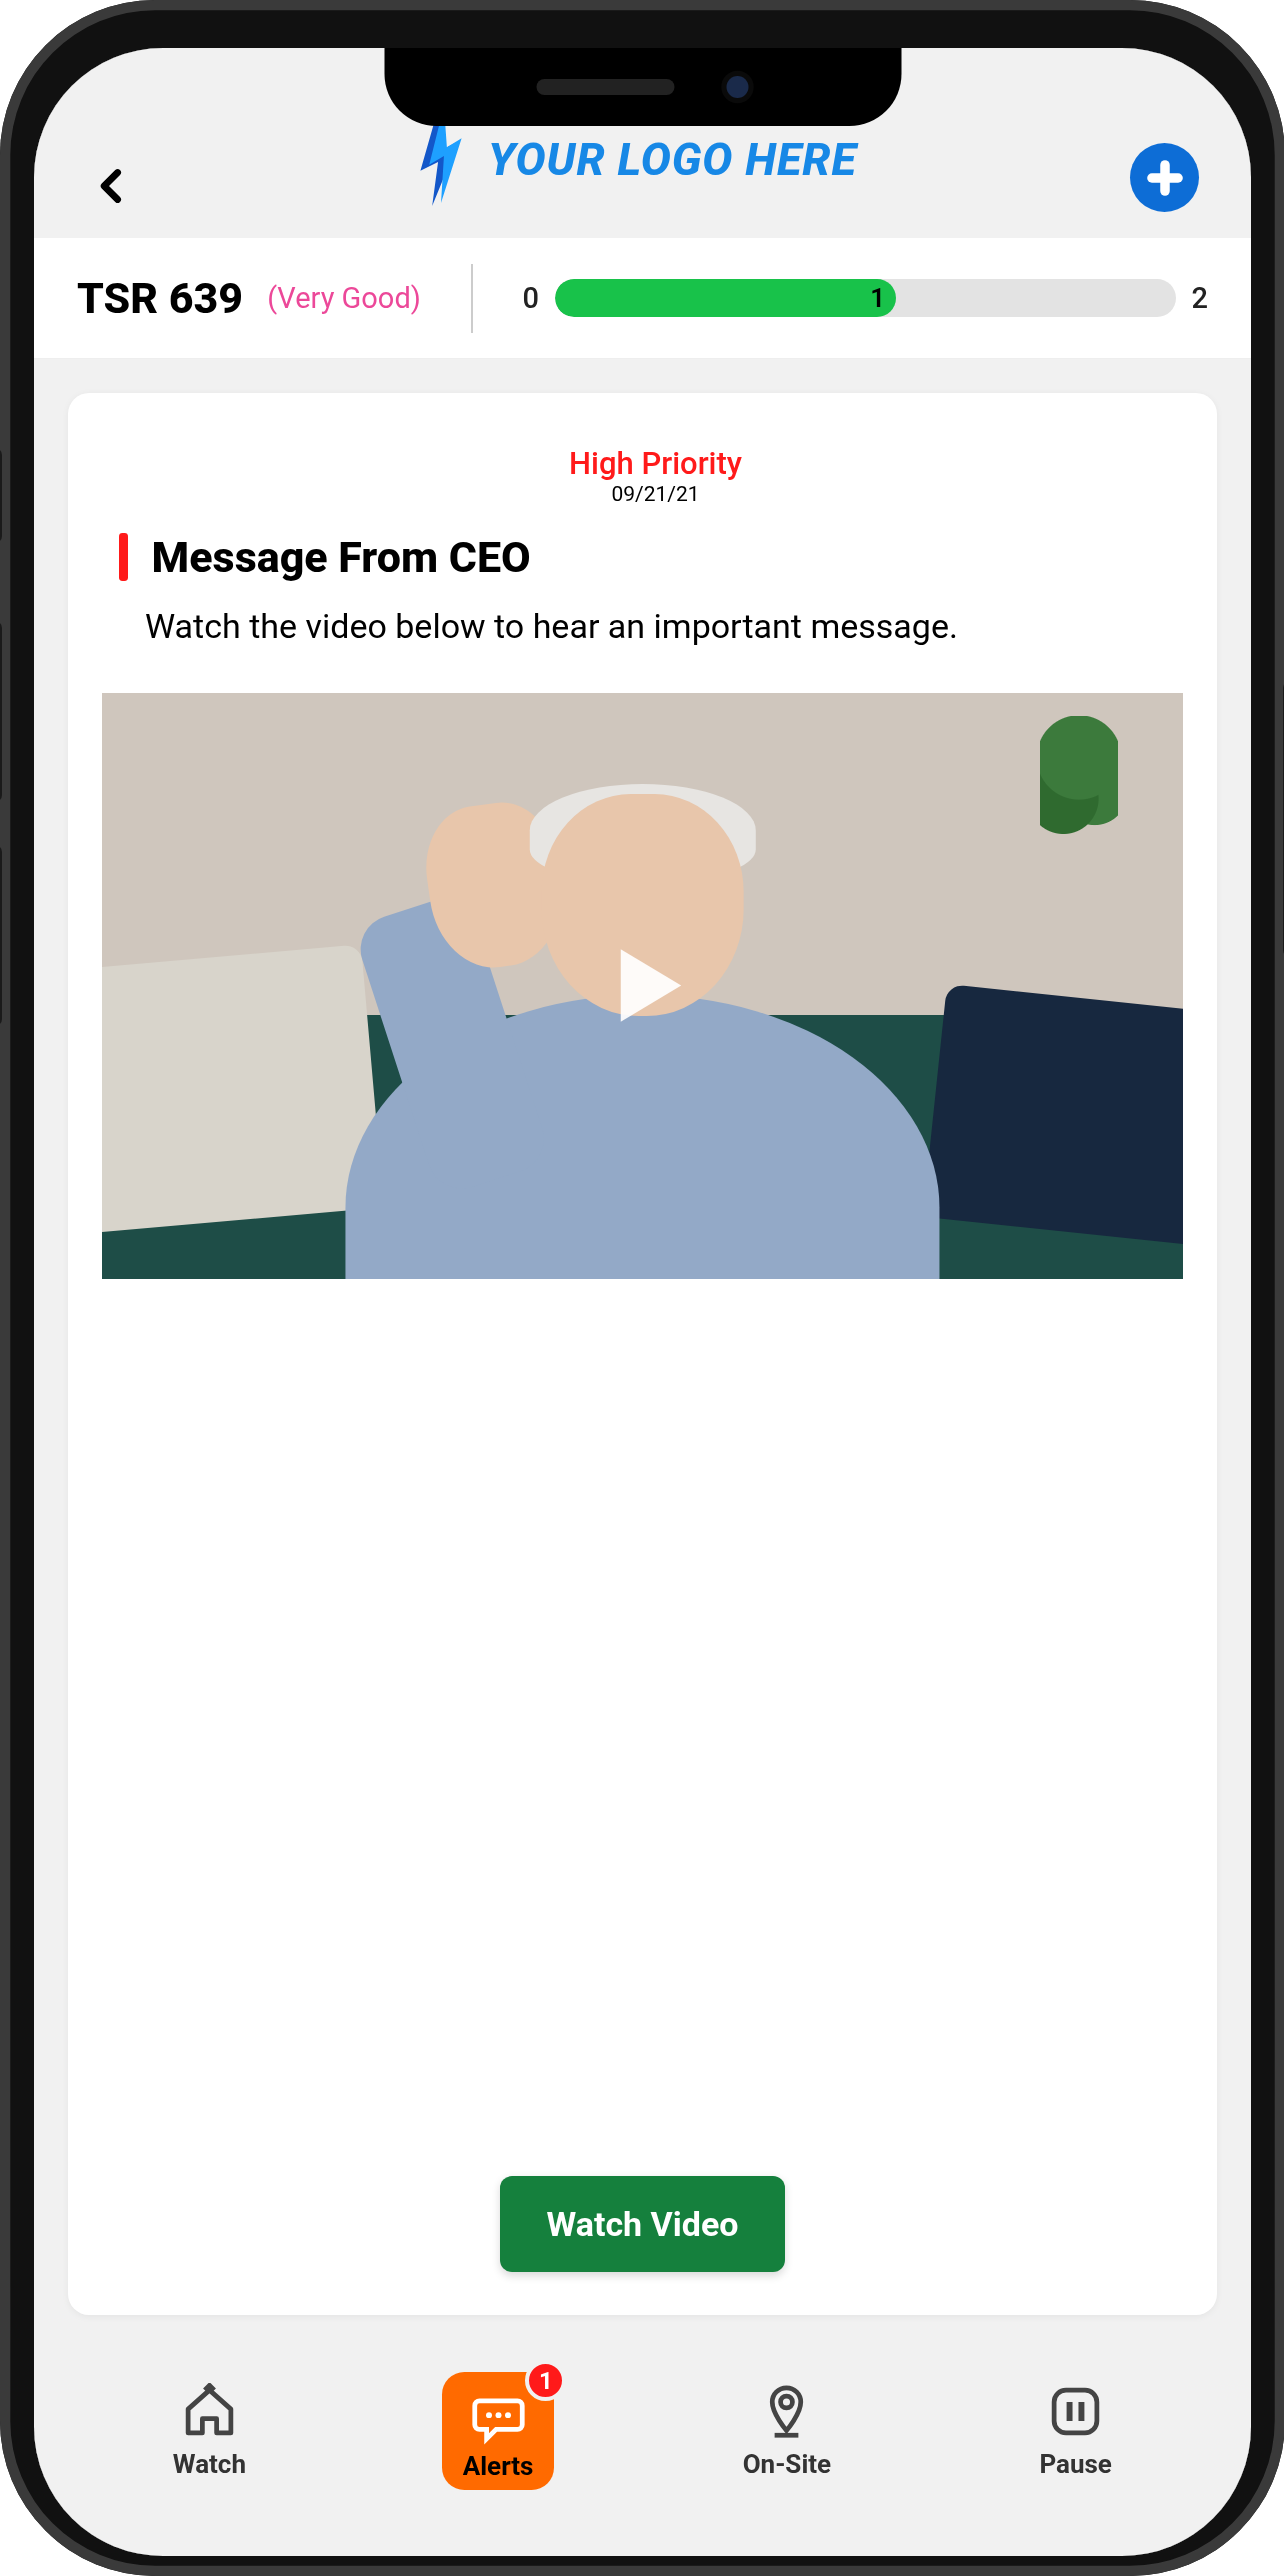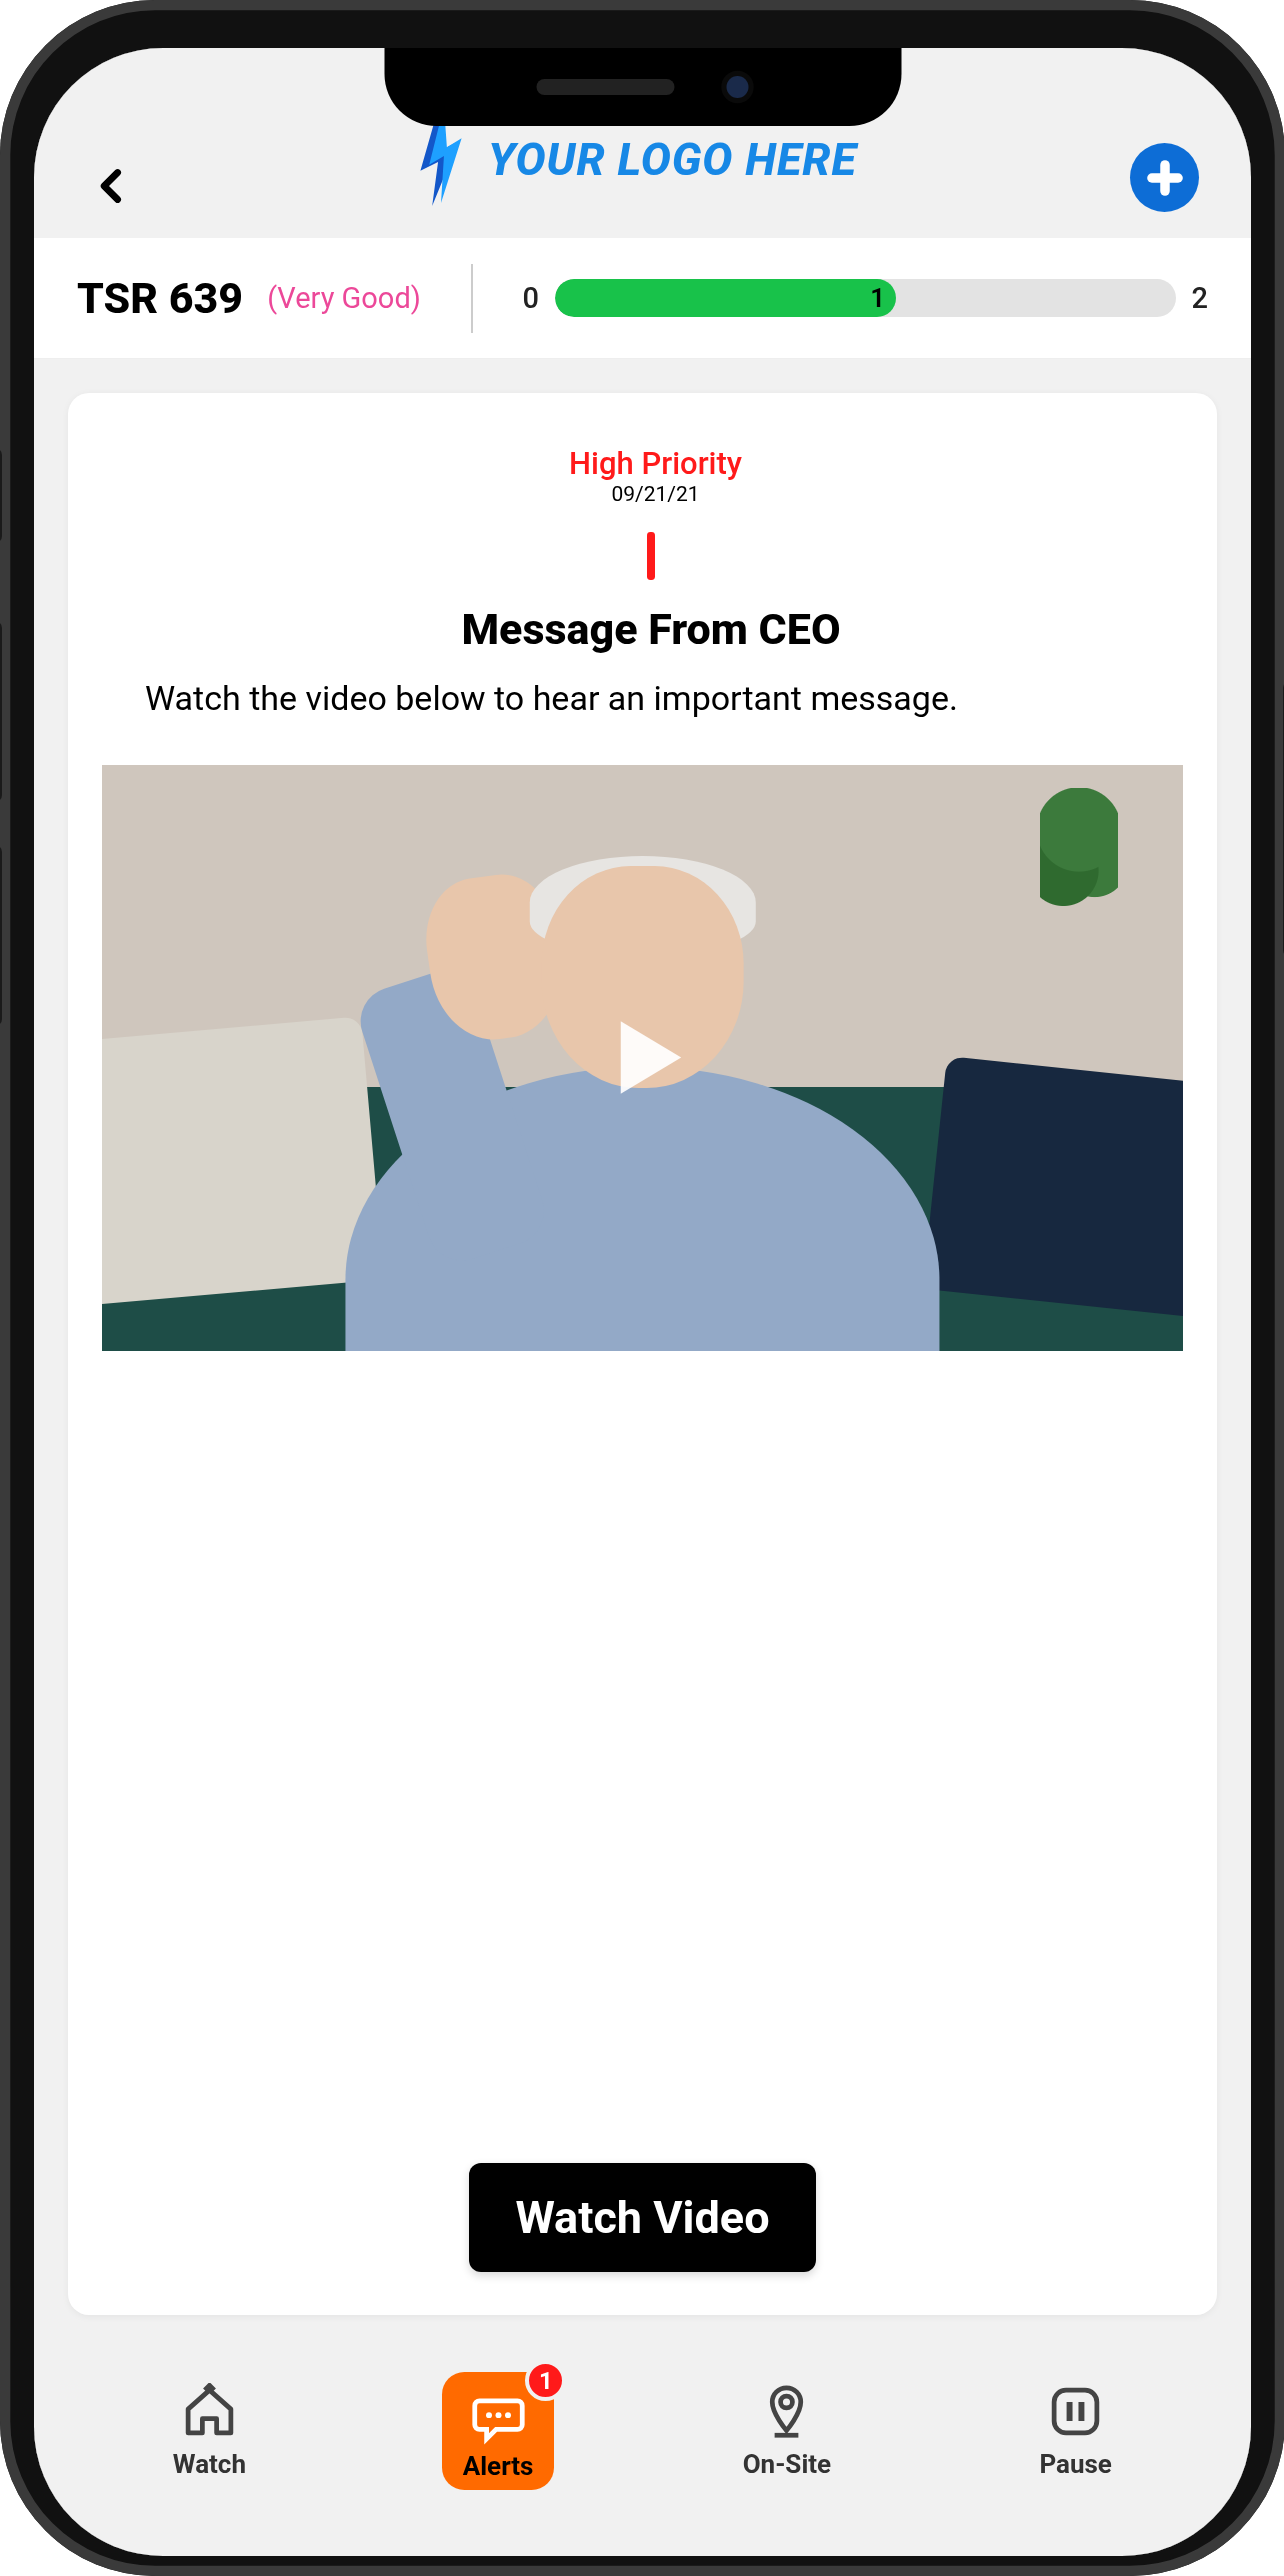--- a/index.html
+++ b/index.html
@@ -131,21 +131,21 @@
     flex-direction:column;
     box-shadow:0 1.7px 7px rgba(0,0,0,0.05);
   }
   .card-top-row {
     display:flex; justify-content:space-between; align-items:center;
     padding:0 17px 17px 43px;
     flex-direction:column;
   }
   .priority { color:#ff1a1a; font-size:31px; font-weight:500; }
   .date { font-size:21px; font-weight:400; }
-  .title-row { display:flex; align-items:center; gap:24px; padding:8.6px 0 22.4px 17px;flex-direction:column;}
+  .title-row { display:flex; align-items:center; gap:24px; padding:8.6px 0 22.4px 17px;}
   .title-bar { width:8.6px; height:48px; background:#ff1a1a; border-radius:3.4px; }
   .title { font-size:43px; font-weight:800; }
   .body-text { font-size:34px; line-height:1.35; padding:0 26px 43px 43px; }
 
   .video-box {
     width:100%; aspect-ratio: 16/9; max-height:586px;
     background: linear-gradient(135deg,#3b5a4a 0%, #6a7a6a 30%, #9aa3a8 60%, #2e4644 100%);
     position:relative;
     display:flex; align-items:center; justify-content:center;
     overflow:hidden;
@@ -213,22 +213,22 @@
     width:121px; height:121px;
     display:flex; align-items:center; justify-content:center;
     z-index:5;
   }
   .play-overlay svg { width:121px; height:121px; }
 
   .card-spacer { flex:1; }
 
   .watch-btn {
     align-self:center;
-    background:#000000; color:#fff;
-    font-size:45px; font-weight:700;
+    background:#15803d; color:#fff;
+    font-size:34px; font-weight:700;
     padding:28px 46px;
     border-radius:12px;
     box-shadow:0 3.4px 8.6px rgba(0,0,0,0.15);
   }
 
   
   .tabbar {
     height:207px;
     background:#f1f1f1;
     display:flex;

